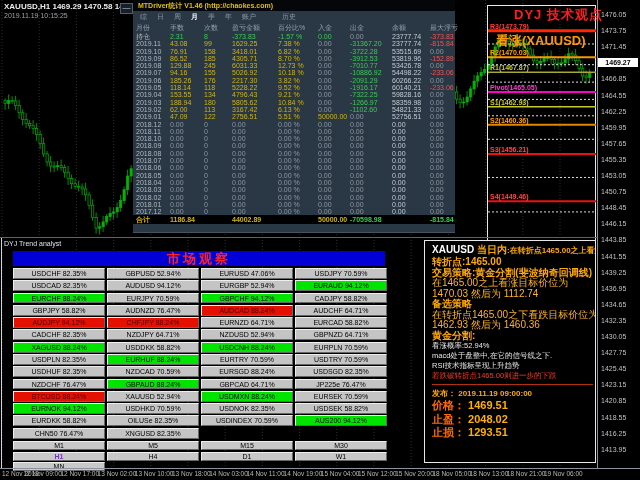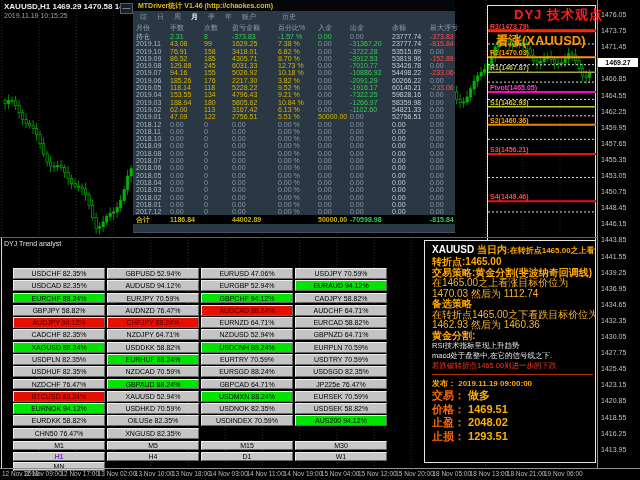--- a/index.html
+++ b/index.html
@@ -763,20 +763,21 @@
           <span style="color: rgb(212, 181, 0); font-weight: bold; line-height: 9px;"></span>
           <span style="color: rgb(50, 209, 78); font-weight: bold; line-height: 9px;">-815.84</span>
         </div>
       </div>
   </div>
 
   <div class="abs sep-h" style="left:0;top:237px;width:597px;"></div>
   <div class="abs" id="mw-frame"></div>
 
   <div class="abs" id="mw-label">DYJ Trend analyst</div>
+  <div class="abs" id="mw-title">市场观察</div>
   <div class="abs" id="mw-grid">
       <div class="mw-cell">USDCHF 82.35%</div>
       <div class="mw-cell">GBPUSD 52.94%</div>
       <div class="mw-cell">EURUSD 47.06%</div>
       <div class="mw-cell">USDJPY 70.59%</div>
       <div class="mw-cell">USDCAD 82.35%</div>
       <div class="mw-cell">AUDUSD 94.12%</div>
       <div class="mw-cell">EURGBP 52.94%</div>
       <div class="mw-cell g">EURAUD 94.12%</div>
       <div class="mw-cell g">EURCHF 88.24%</div>
@@ -844,26 +845,26 @@
   <div class="abs" id="analysis">
       <div class="an-line an-lead"><span class="sym">XAUUSD </span><span class="mid">当日内</span><span>:在转折点1465.00之上看涨</span></div>
       <div class="an-line an-o">转折点:1465.00</div>
       <div class="an-line an-o">交易策略:黄金分割(斐波纳奇回调线)</div>
       <div class="an-line an-o2">在1465.00之上看涨目标价位为</div>
       <div class="an-line an-o2">1470.03 然后为 1112.74</div>
       <div class="an-line an-o">备选策略</div>
       <div class="an-line an-o2">在转折点1465.00之下看跌目标价位为</div>
       <div class="an-line an-o2">1462.93 然后为 1460.36</div>
       <div class="an-line an-o">黄金分割:</div>
+      <div class="an-line an-w">看涨概率:52.94%</div>
+      <div class="an-line an-w">macd处于盘整中,在它的信号线之下.</div>
       <div class="an-line an-w">RSI技术指标呈现上升趋势</div>
-      <div class="an-line an-w">macd处于盘整中,在它的信号线之下.</div>
       <div class="an-line an-r">若跌破转折点1465.00则进一步的下跌</div>
       <div class="an-hr"></div>
       <div class="an-line an-pub">发布： 2019.11.19 09:00:00</div>
-      <div class="an-line an-big"><span class="lbl">交易： </span><span class="val">做多</span></div>
       <div class="an-line an-big"><span class="lbl">价格： </span><span class="val">1469.51</span></div>
       <div class="an-line an-big"><span class="lbl">止盈： </span><span class="val">2048.02</span></div>
       <div class="an-line an-big"><span class="lbl">止损： </span><span class="val">1293.51</span></div>
     </div>
 
   <div class="abs" id="dyj-signal">看涨(XAUUSD)</div>
   <div class="abs" id="dyj-heading">DYJ 技术观点</div>
   <div id="lvl-labels">
       <div class="lvl-label" style="color: rgb(255, 59, 59); top: 22.82px;">R3(1473.79)</div>
       <div class="lvl-label" style="color: rgb(255, 162, 0); top: 49.14px;">R2(1470.03)</div>

